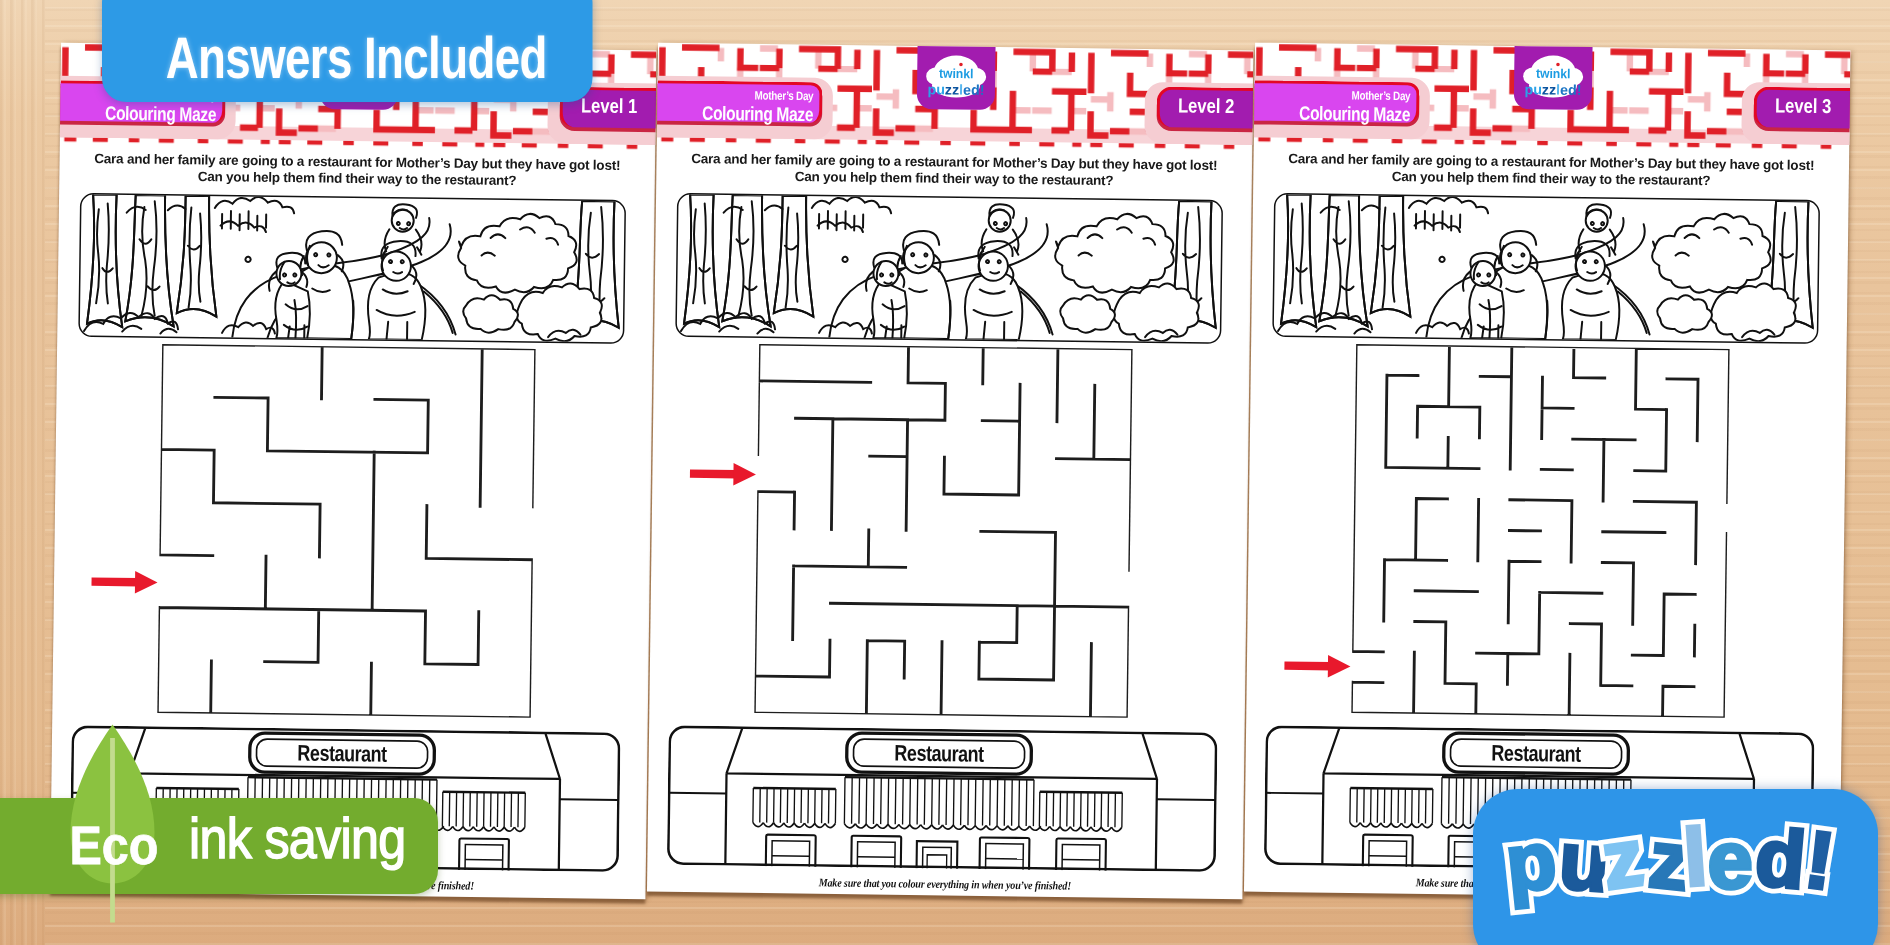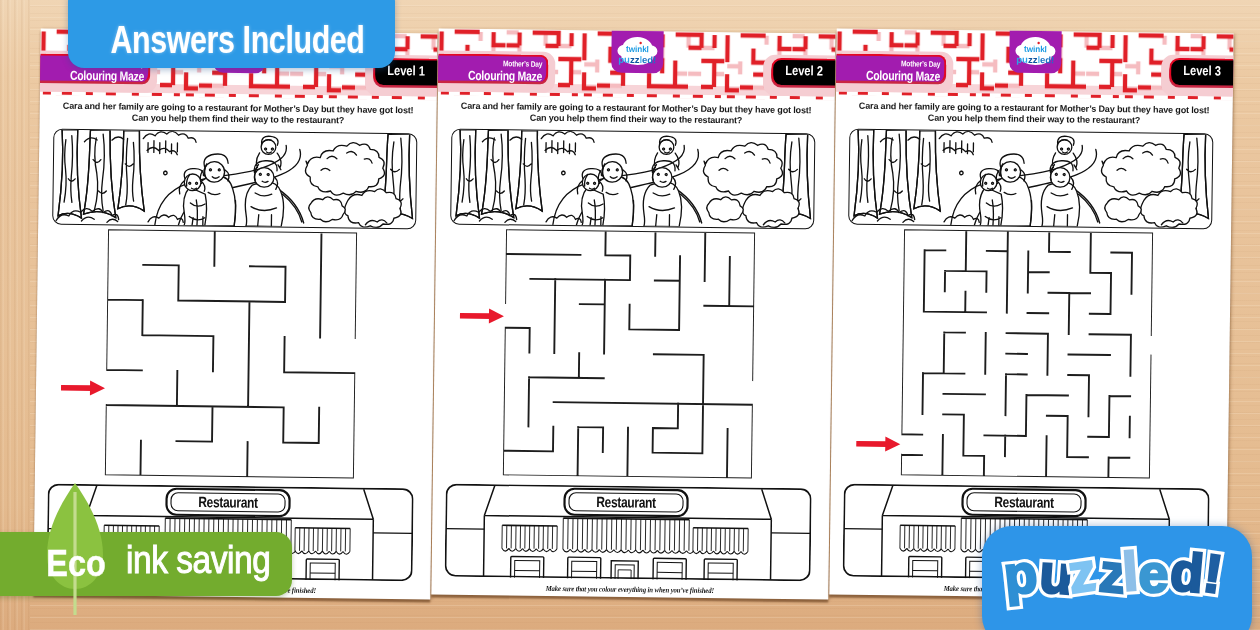--- a/index.html
+++ b/index.html
@@ -10,26 +10,26 @@
 }
 body::before { content:""; position:absolute; left:0; top:0; width:30px; height:630px;
   background:
     repeating-linear-gradient(90deg, rgba(150,95,45,0.08) 0 1px, rgba(255,246,228,0.12) 3px 4px, transparent 4px 7px),
     linear-gradient(180deg,#f0d5b4 0,#eccaa3 12%,#e9c49c 30%,#e7c096 55%,#e4ba8e 80%,#dcab7e 100%); }
 .page { position:absolute; top:31px; width:397px; height:566px; background:#fff;
   transform:rotate(0.75deg); box-shadow:0 3px 2px rgba(90,50,18,0.6), 2px 0 3px rgba(120,75,35,0.25); }
 .band { position:absolute; left:0; top:0; }
 .strip-l { position:absolute; left:0; top:21.5px; width:117px; height:41px; background:#f5cdd2; border-radius:0 12px 12px 0; }
 .strip-r { position:absolute; right:0; top:21.5px; width:72px; height:41px; background:#f5cdd2; border-radius:12px 0 0 12px; }
-.badge-cm { position:absolute; left:0; top:25.3px; width:110px; height:26.5px; background:#a21caf;
+.badge-cm { position:absolute; left:0; top:25.3px; width:110px; height:26.5px; background:#d946ef;
   border-radius:0 8px 8px 0; border-top:2.5px solid #e30824; border-right:2.5px solid #e30824;
   box-shadow:0 2.5px 0 #c92643; color:#fff; text-align:right; padding-right:4px; }
 .badge-cm .md { font-size:8px; font-weight:bold; letter-spacing:-0.2px; margin-top:3px; transform:scaleX(0.82); transform-origin:right; }
 .badge-cm .cm { font-size:13px; font-weight:bold; letter-spacing:-0.3px; transform:scaleX(0.8); transform-origin:right; }
-.badge-lv { position:absolute; right:0; top:25.3px; width:64px; height:26.5px; background:#000000;
+.badge-lv { position:absolute; right:0; top:25.3px; width:64px; height:26.5px; background:#a21caf;
   border-radius:10px 0 0 10px; border-top:2.5px solid #e30824; border-left:2.5px solid #e30824;
   box-shadow:0 2.5px 0 #c92643; color:#fff; font-size:13.5px; font-weight:bold; text-align:center; line-height:22px; }
 .badge-lv span { display:inline-block; transform:scaleX(0.82); }
 .logosq { position:absolute; left:172.5px; top:0; width:52px; height:42px; background:#a21caf; border-radius:0 0 10px 10px; }
 .instr { position:absolute; left:0; top:71.5px; width:397px; text-align:center; font-size:9px; line-height:11.9px;
   color:#191919; font-weight:bold; letter-spacing:-0.15px; }
 .illus { position:absolute; left:13.5px; top:100px; border:1.6px solid #111; border-radius:9px; }
 .mazebox { position:absolute; left:69.5px; top:200px; width:249px; height:246px; }
 .arrow { position:absolute; }
 .resto { position:absolute; left:13px; top:454.5px; }

